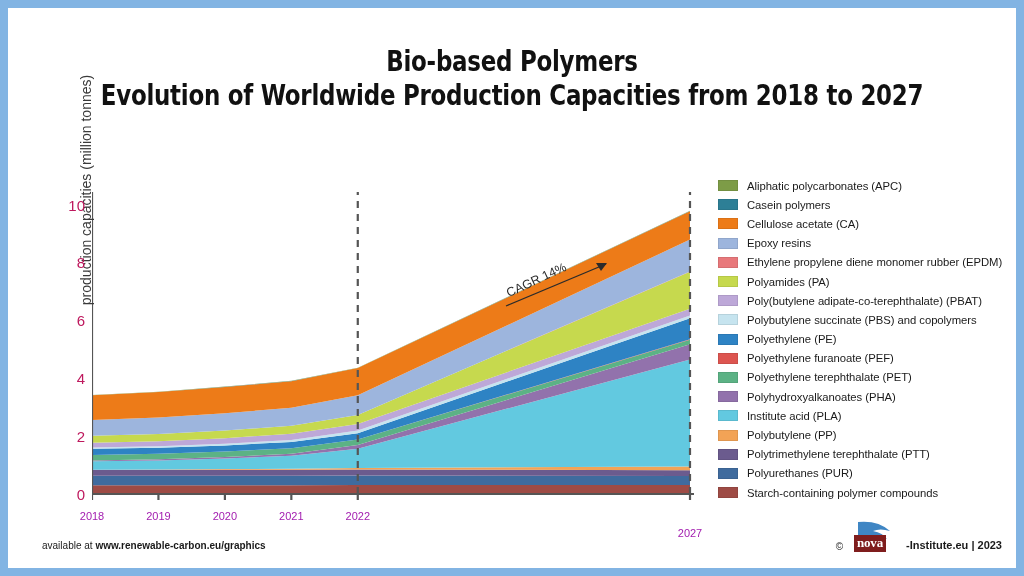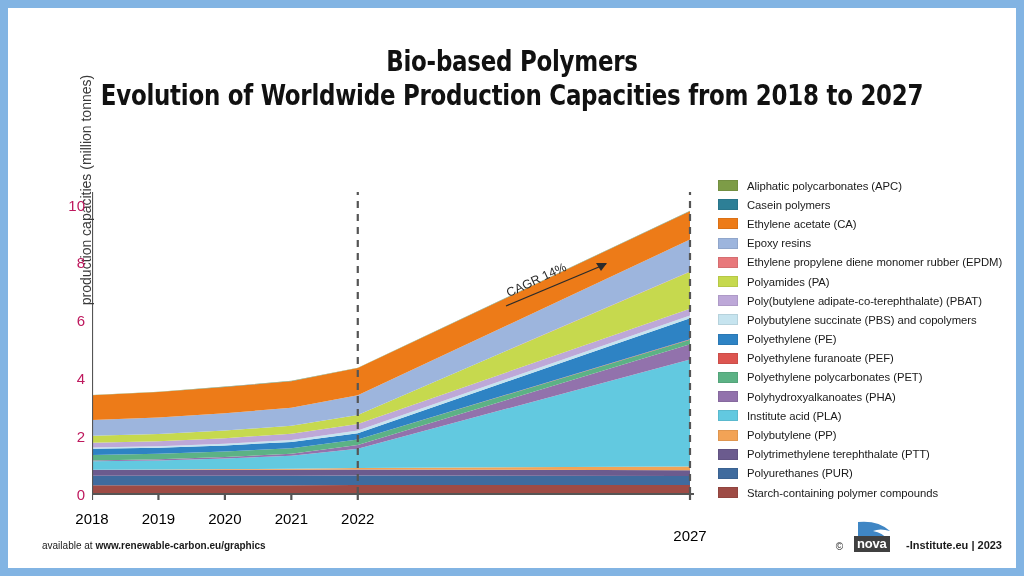--- a/index.html
+++ b/index.html
@@ -59,22 +59,22 @@
     font-size: 15px;
     color: #be185d;
     transform: translateY(-50%);
     text-align: right;
     width: 30px;
   }
   .xtick-label {
     position: absolute;
     top: 100%;
     margin-top: 8px;
-    font-size: 15px;
-    color: #000000;
+    font-size: 11px;
+    color: #a21caf;
     transform: translateX(-50%);
     white-space: nowrap;
   }
 
   #cagr {
     position: absolute;
     left: 412px; top: 72px;
     width: 120px; height: 54px;
     pointer-events: none;
   }
@@ -132,23 +132,23 @@
   #copyright { margin-right: 3px; font-size: 10px; position: relative; top: -2px; }
   #logo {
     position: relative;
     width: 58px; height: 34px;
     margin-right: 2px;
   }
   #logo-sail { position: absolute; left: 10px; top: 0; }
   #logo-word {
     position: absolute;
     left: 8px; bottom: 2px;
-    background: #404040;
+    background: #7f1d1d;
     color: #ffffff;
-    font-family: Liberation Sans, sans-serif;
+    font-family: Liberation Serif, serif;
     font-weight: bold;
     font-size: 13px;
     padding: 0px 3px 1px 3px;
     letter-spacing: -0.2px;
   }
   #footer-inst { position: relative; top: -3px; font-weight: bold; font-size: 11px; }
 </style>
 </head>
 <body>
 
@@ -225,21 +225,21 @@
       <div class="legend-row">
         <span class="legend-swatch" style="background: rgb(125, 156, 71);"></span>
         <span class="legend-label">Aliphatic polycarbonates (APC)</span>
       </div>
       <div class="legend-row">
         <span class="legend-swatch" style="background: rgb(45, 127, 150);"></span>
         <span class="legend-label">Casein polymers</span>
       </div>
       <div class="legend-row">
         <span class="legend-swatch" style="background: rgb(237, 123, 24);"></span>
-        <span class="legend-label">Ethylene acetate (CA)</span>
+        <span class="legend-label">Cellulose acetate (CA)</span>
       </div>
       <div class="legend-row">
         <span class="legend-swatch" style="background: rgb(157, 181, 221);"></span>
         <span class="legend-label">Epoxy resins</span>
       </div>
       <div class="legend-row">
         <span class="legend-swatch" style="background: rgb(232, 120, 123);"></span>
         <span class="legend-label">Ethylene propylene diene monomer rubber (EPDM)</span>
       </div>
       <div class="legend-row">
@@ -257,21 +257,21 @@
       <div class="legend-row">
         <span class="legend-swatch" style="background: rgb(46, 131, 196);"></span>
         <span class="legend-label">Polyethylene (PE)</span>
       </div>
       <div class="legend-row">
         <span class="legend-swatch" style="background: rgb(221, 85, 80);"></span>
         <span class="legend-label">Polyethylene furanoate (PEF)</span>
       </div>
       <div class="legend-row">
         <span class="legend-swatch" style="background: rgb(92, 178, 133);"></span>
-        <span class="legend-label">Polyethylene polycarbonates (PET)</span>
+        <span class="legend-label">Polyethylene terephthalate (PET)</span>
       </div>
       <div class="legend-row">
         <span class="legend-swatch" style="background: rgb(146, 114, 172);"></span>
         <span class="legend-label">Polyhydroxyalkanoates (PHA)</span>
       </div>
       <div class="legend-row">
         <span class="legend-swatch" style="background: rgb(98, 201, 224);"></span>
         <span class="legend-label">Institute acid (PLA)</span>
       </div>
       <div class="legend-row">

